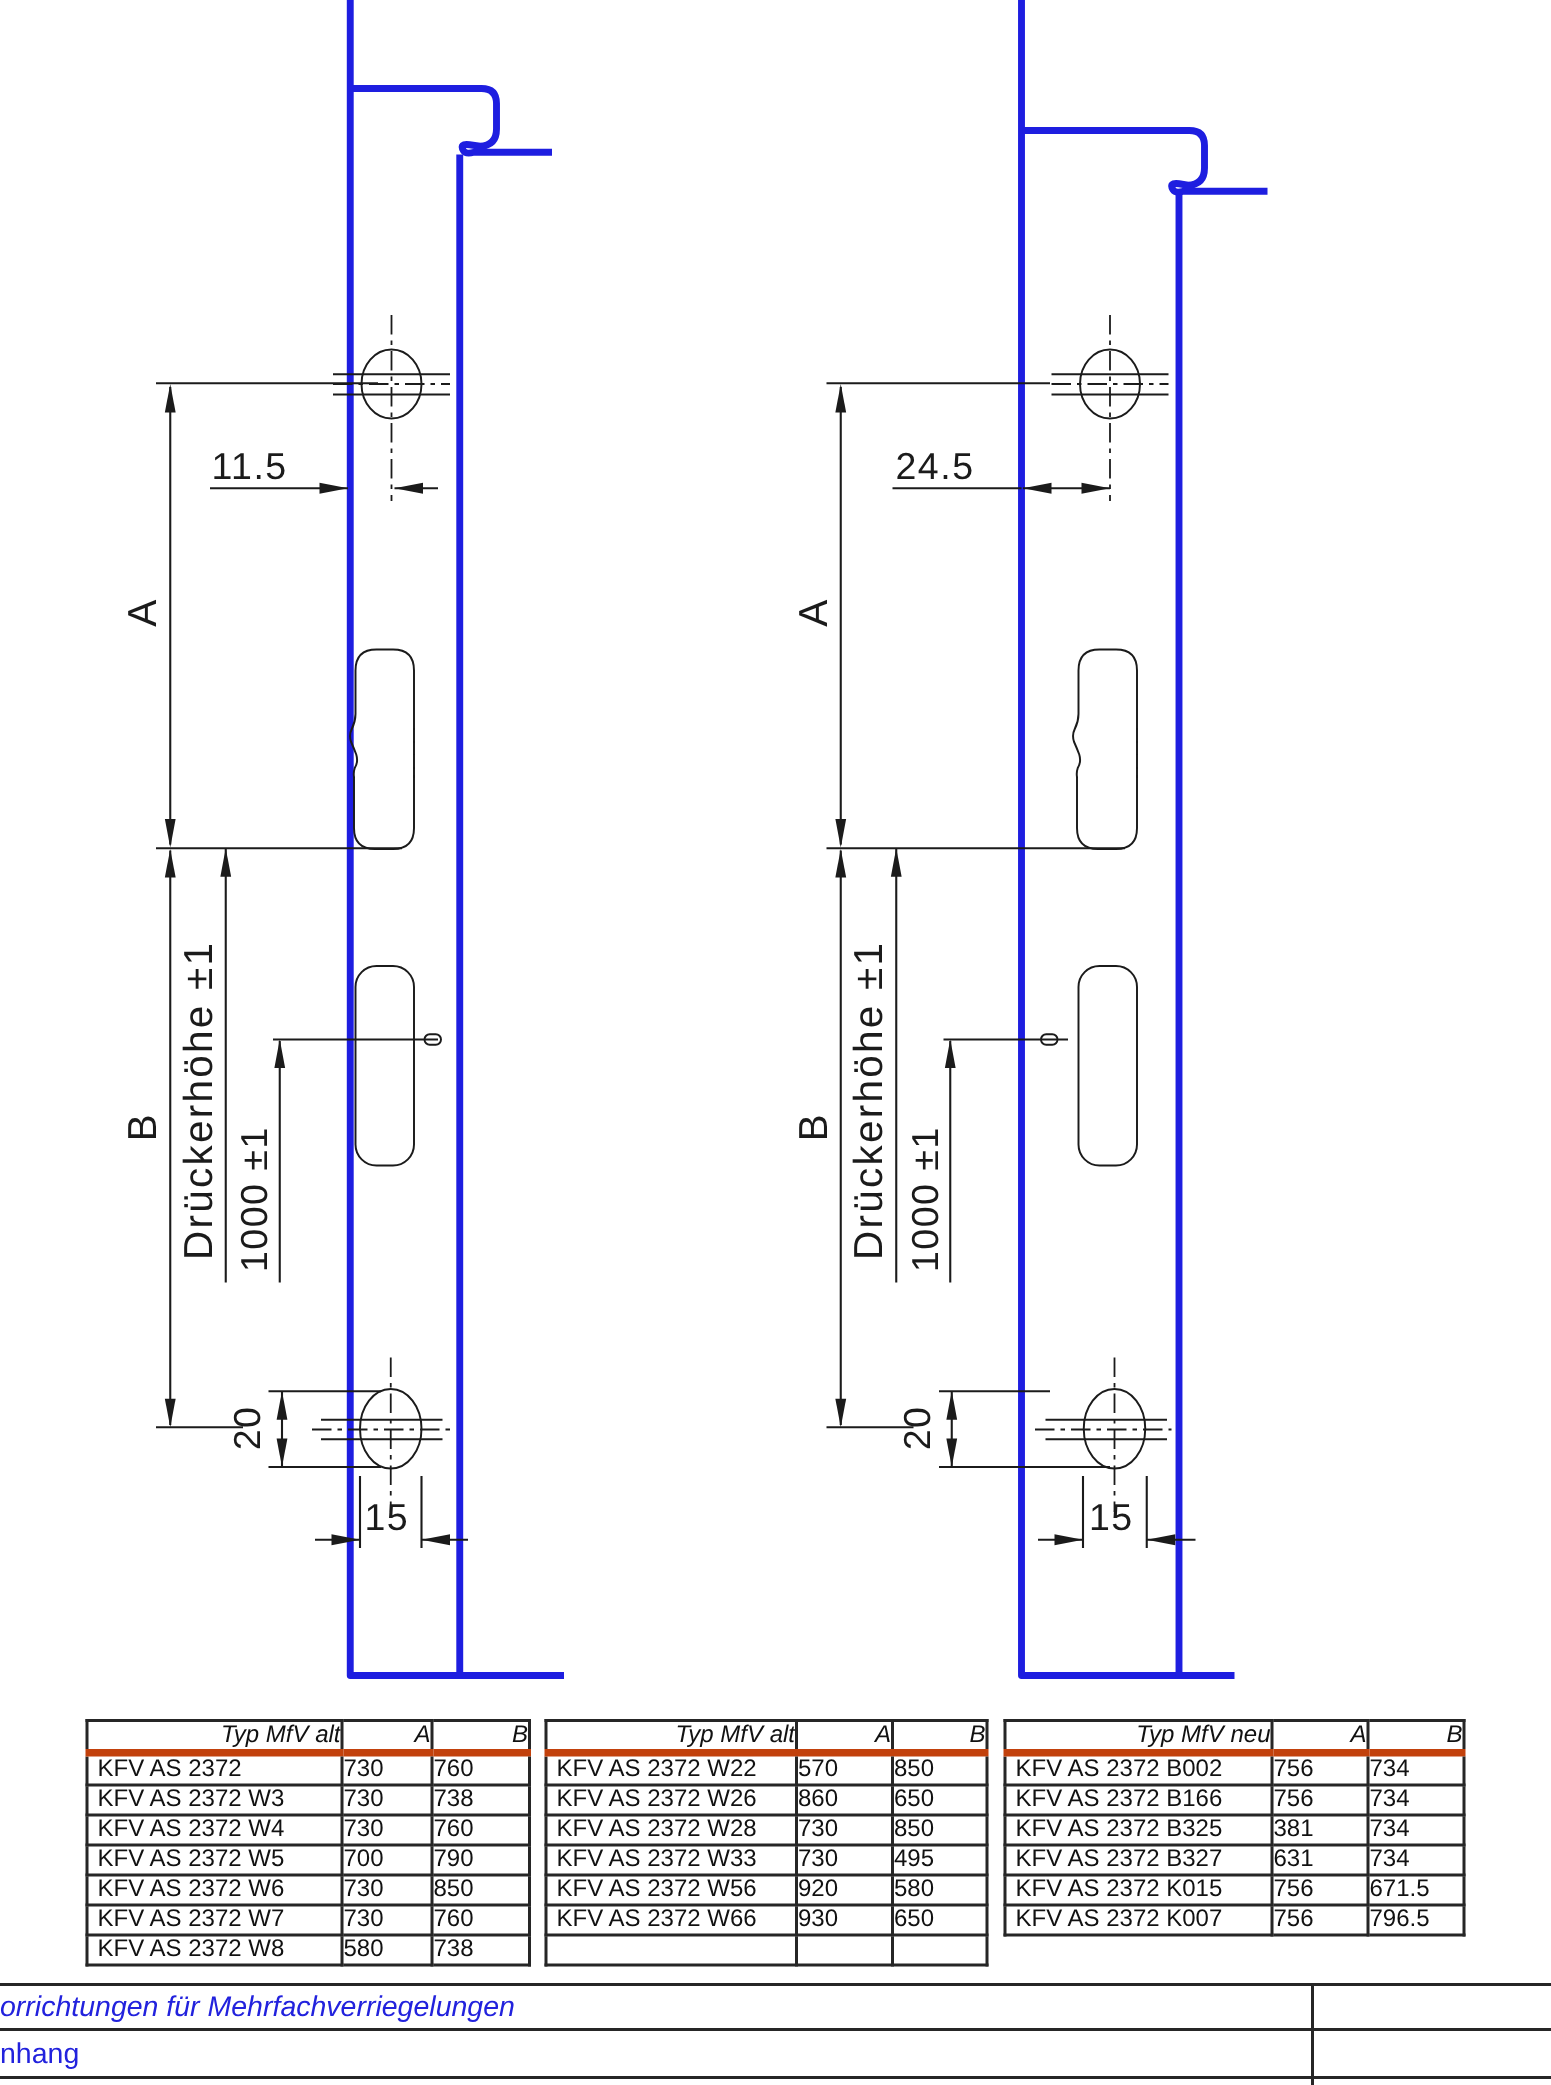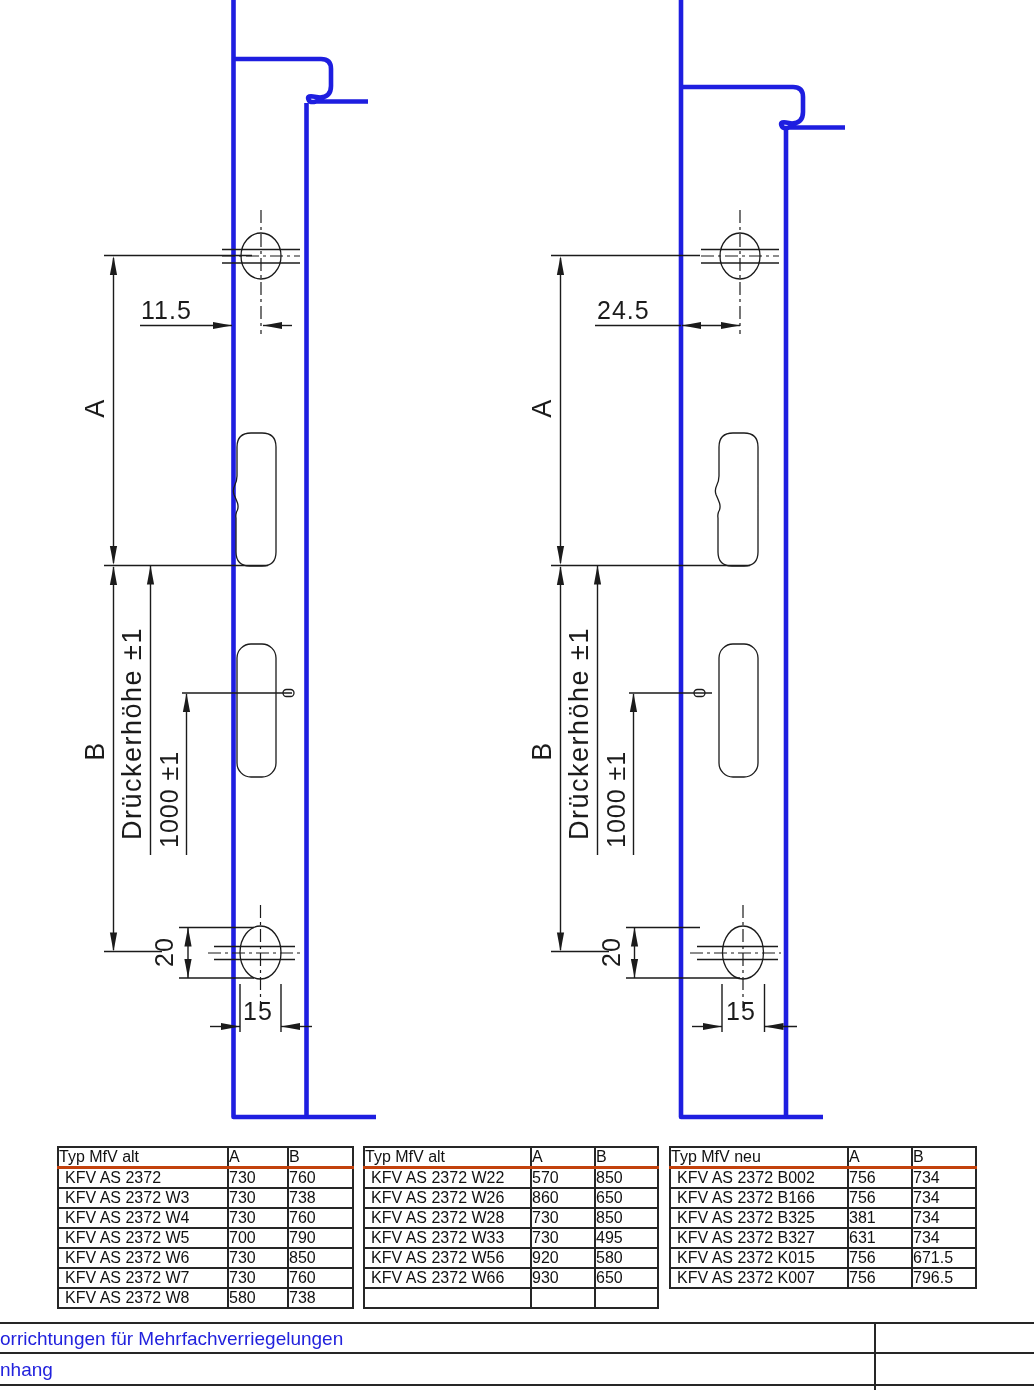--- a/index.html
+++ b/index.html
@@ -13,21 +13,21 @@
   .cl{stroke:#1b1b1b;stroke-width:1.2;fill:none;stroke-dasharray:13 4 3 4;}
   .bluep{stroke:#1e1ee0;stroke-width:4.6;fill:none;stroke-linejoin:round;stroke-linecap:butt;}
   .arw{fill:#1b1b1b;stroke:none;}
   
   table.dtbl{position:absolute;border-collapse:collapse;table-layout:fixed;
              background:#fff;color:#111;}
   table.dtbl td{border:2px solid #262626;height:18px;line-height:18px;
                 font-size:16px;padding:0;white-space:nowrap;overflow:hidden;}
   table.dtbl td.name{text-align:left;padding-left:6px;margin-top:10px;}
   table.dtbl td.num{text-align:left;}
-  table.dtbl tr.hdr td{text-align:left;border-bottom:3px solid #c2410c;}
+  table.dtbl tr.hdr td{text-align:right;border-bottom:5px solid #c2410c;font-style:italic;}
   
   .hline{position:absolute;left:0;width:1034px;background:#262626;}
   .vline{position:absolute;background:#262626;}
   .ftext{position:absolute;color:#2222dd;font-size:19px;line-height:22px;white-space:nowrap;}
 </style>
 </head>
 <body>
 
 <div id="page">
 
@@ -336,17 +336,17 @@
       </tr>
     </tbody>
   </table>
 
   
   <div>
     <div class="hline" style="top:1322px;height:2px;"></div>
     <div class="hline" style="top:1352px;height:1.6px;"></div>
     <div class="hline" style="top:1384px;height:2px;"></div>
     <div class="vline" style="left:874px;top:1322px;width:2px;height:68px;"></div>
-    <div class="ftext" style="left:0px;top:1328px;">orrichtungen für Mehrfachverriegelungen</div>
+    <div class="ftext" style="left:0px;top:1328px;font-style:italic;">orrichtungen für Mehrfachverriegelungen</div>
     <div class="ftext" style="left:0px;top:1359px;">nhang</div>
   </div>
 
 </div>
 
 </body></html>

